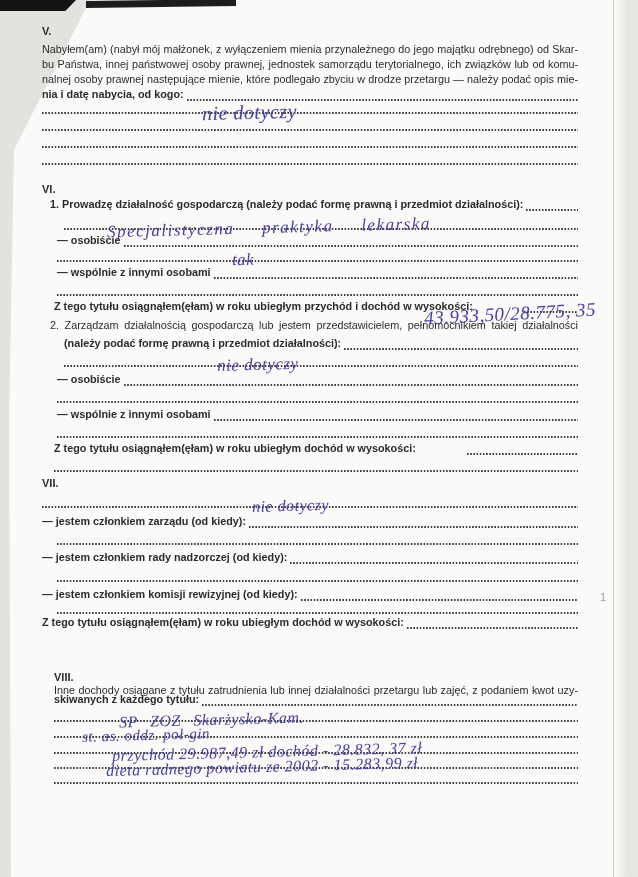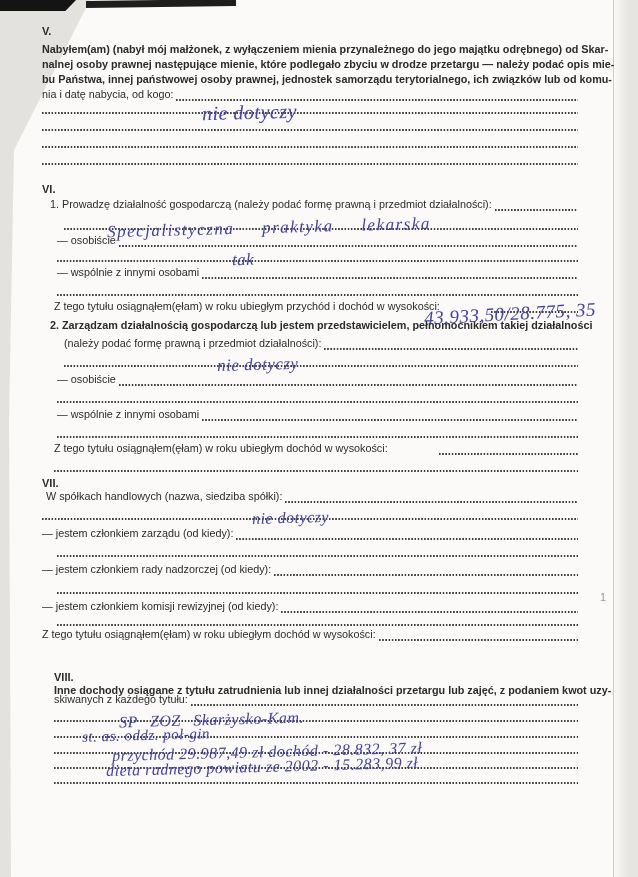--- a/index.html
+++ b/index.html
@@ -25,25 +25,25 @@
   .margin-mark { position:absolute; left:600px; top:590px; color:#9a9a96;
     font-size:11px; z-index:1; }
 
   
   .sec-block { position:absolute; left:42px; right:60px; z-index:2; }
   .sec-v    { top:24px; }
   .sec-vi   { top:182px; }
   .sec-vii  { top:476px; }
   .sec-viii { top:670px;margin-left:12px; }
   .sec-head { height:18px; font-weight:600; font-size:11px; }
-  .just { text-align:justify; text-align-last:justify; height:15px; overflow:visible; white-space:nowrap;font-weight:bold; }
+  .just { text-align:justify; text-align-last:justify; height:15px; overflow:visible; white-space:nowrap; }
 
   
   .row { display:flex; align-items:flex-end; position:relative; }
-  .lbl { white-space:nowrap; padding-bottom:2px; }
+  .lbl { white-space:nowrap; padding-bottom:2px;font-weight:bold; }
   .dl { flex:1; align-self:flex-end; height:2px; margin:0 0 3px 3px;
     background-image:radial-gradient(circle at 1px 1px, #3e3e3e 0.8px, rgba(0,0,0,0) 1px);
     background-size:3.2px 2px; background-repeat:repeat-x; }
   .dl.full { margin-left:0; }
   .i8  { padding-left:8px; }
   .i12 { padding-left:12px;gap:48px; }
   .i15 { padding-left:15px; }
   .i22 { padding-left:22px; }
 
   
@@ -59,22 +59,22 @@
   <div class="edge-diag"></div>
   <div class="blackbar-1"></div>
   <div class="blackbar-2"></div>
   <div class="edge-right-band"></div>
   <div class="edge-right-line"></div>
   <div class="margin-mark">1</div>
 
   <div class="sec-block sec-v">
     <div class="sec-head">V.</div>
     <div class="just">Nabyłem(am) (nabył mój małżonek, z wyłączeniem mienia przynależnego do jego majątku odrębnego) od Skar-</div>
+    <div class="just">bu Państwa, innej państwowej osoby prawnej, jednostek samorządu terytorialnego, ich związków lub od komu-</div>
     <div class="just">nalnej osoby prawnej następujące mienie, które podlegało zbyciu w drodze przetargu — należy podać opis mie-</div>
-    <div class="just">bu Państwa, innej państwowej osoby prawnej, jednostek samorządu terytorialnego, ich związków lub od komu-</div>
     <div class="row" style="height:17px">
       <span class="lbl">nia i datę nabycia, od kogo:</span>
       <span class="dl"></span>
     </div>
     <div class="row" style="height:13px">
       <span class="dl full"></span>
       <span class="hand" style="left:160px;font-size:20px;bottom:-3px">nie dotyczy</span>
     </div>
     <div class="row" style="height:17px">
         <span class="dl full"></span>
@@ -144,24 +144,20 @@
       <span class="lbl">Z tego tytułu osiągnąłem(ęłam) w roku ubiegłym dochód w wysokości:</span>
       <span class="dl"></span>
     </div>
     <div class="row i12" style="height:17px">
         <span class="dl full"></span>
       </div>
   </div>
 
   <div class="sec-block sec-vii">
     <div class="sec-head">VII.</div>
-    <div class="row" style="height:12px;padding-left:4px">
-      <span class="lbl">W spółkach handlowych (nazwa, siedziba spółki):</span>
-      <span class="dl"></span>
-    </div>
     <div class="row" style="height:17px">
       <span class="dl full"></span>
       <span class="hand" style="left:210px;font-size:16px;bottom:-2px">nie dotyczy</span>
     </div>
     <div class="row" style="height:20px">
       <span class="lbl">— jestem członkiem zarządu (od kiedy):</span>
       <span class="dl"></span>
     </div>
     <div class="row i15" style="height:17px">
         <span class="dl full"></span>

